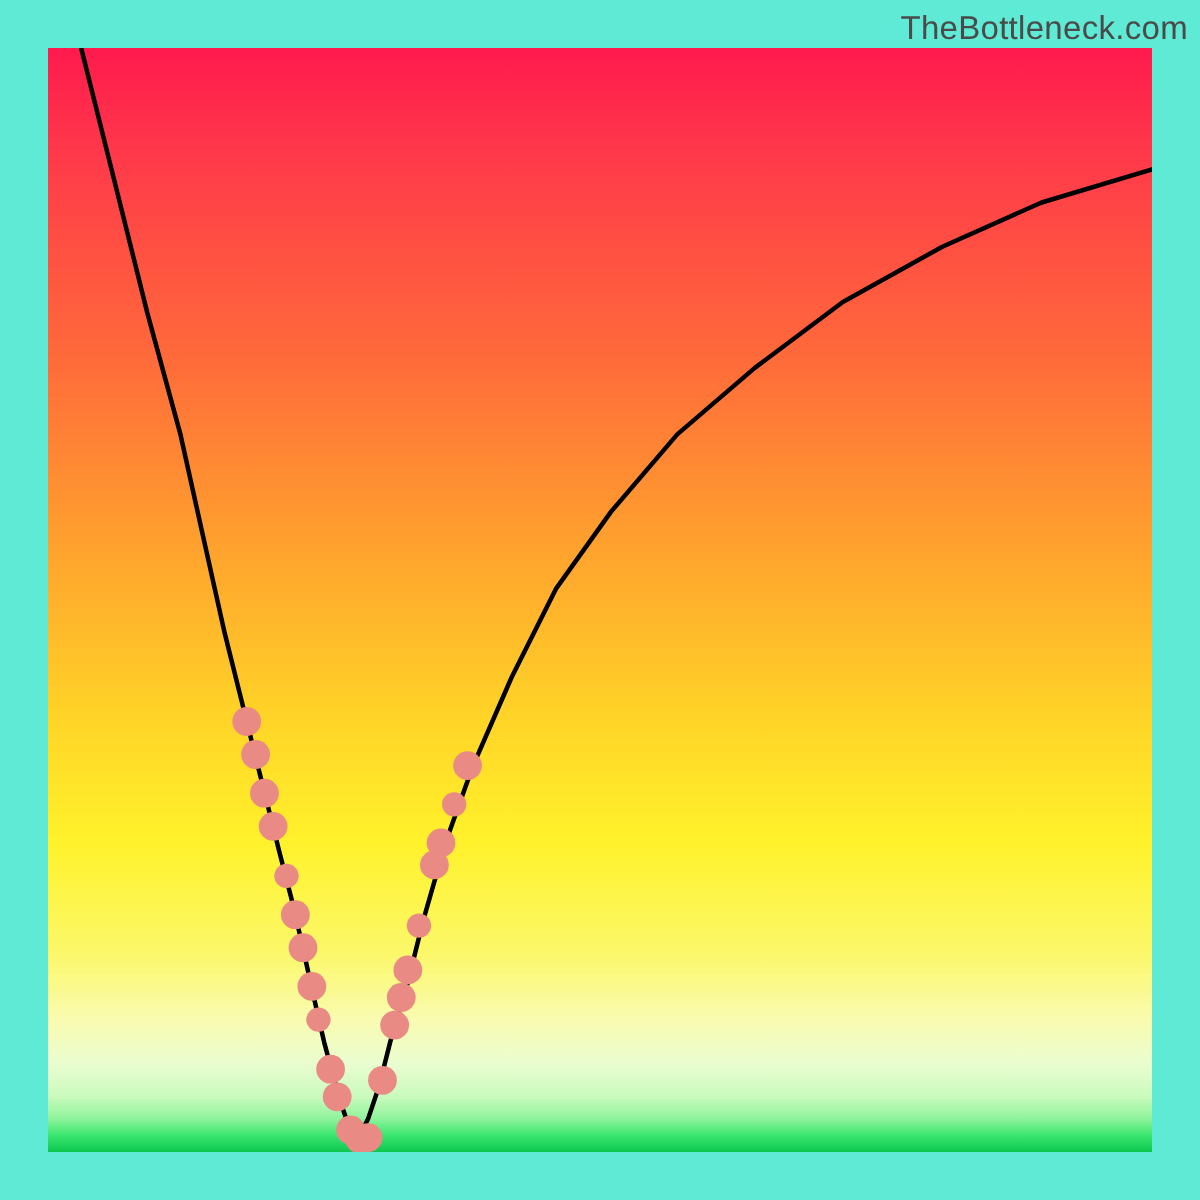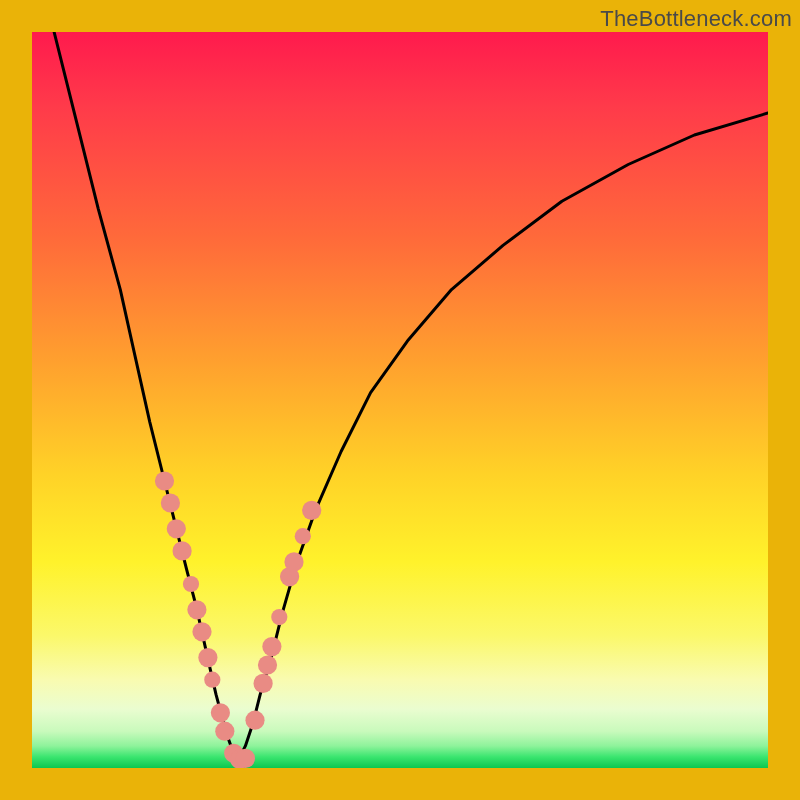--- a/index.html
+++ b/index.html
@@ -10,21 +10,21 @@
     overflow: hidden;
     background: #000;
     font-family: Arial, Helvetica, sans-serif;
   }
   .frame {
     position: absolute;
     left: 0;
     top: 0;
     width: 800px;
     height: 800px;
-    background: #eab308;
+    background: #5eead4;
   }
   .plot {
     position: absolute;
     left: 32px;
     top: 32px;
     width: 736px;
     height: 736px;
     
     background: linear-gradient(
       to bottom,

